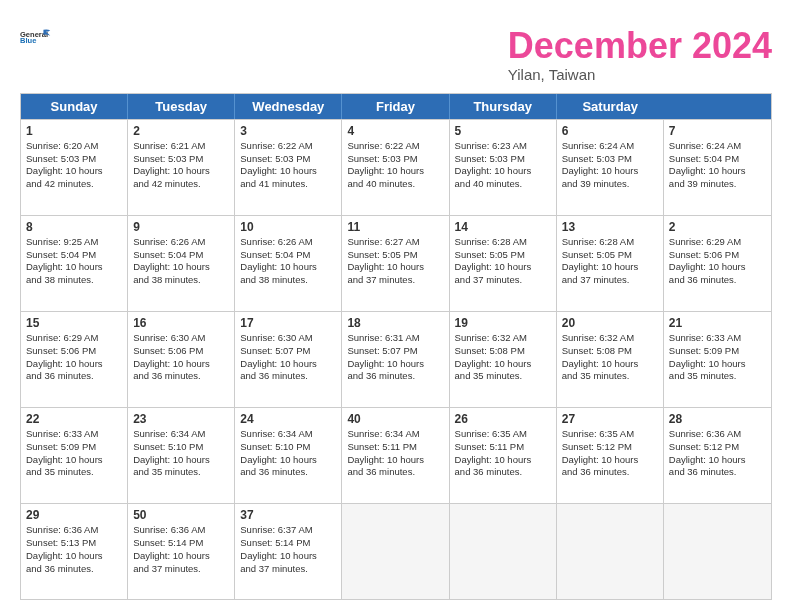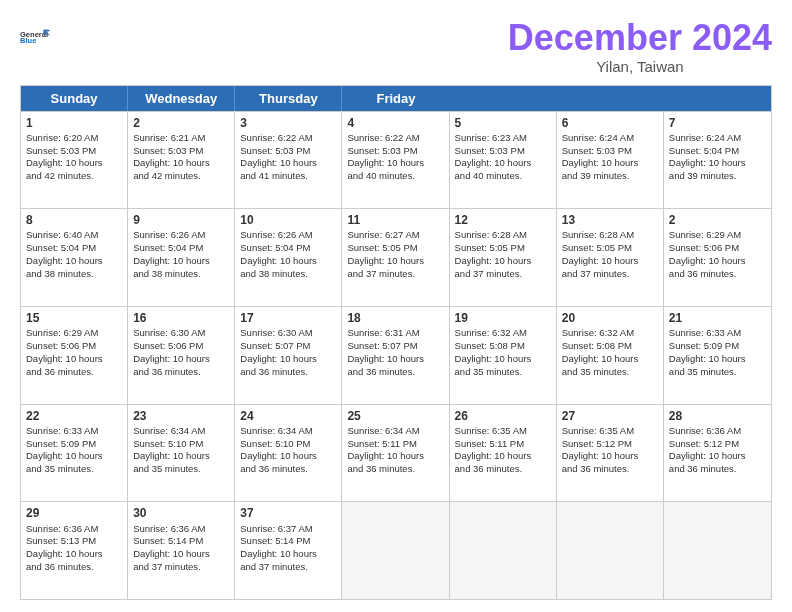--- a/index.html
+++ b/index.html
@@ -27,27 +27,28 @@
       display: flex;
       flex-direction: column;
       align-items: flex-start;
     }
     .title-block {
       text-align: right;
     }
     .month-title {
       font-size: 36px;
       font-weight: bold;
-      color: #8b5cf6;
+      color: #ec4899;
       line-height: 1.1;
+      margin-top: 8px;
     }
     .subtitle {
       font-size: 15px;
       color: #555;
-      text-align: center;
+      text-align: left;
     }
     .calendar {
       flex: 1;
       display: flex;
       flex-direction: column;
       border: 1px solid #ccc;
     }
     .cal-header {
       display: grid;
       grid-template-columns: repeat(7, 1fr);
@@ -113,23 +114,25 @@
   </div>
     <div class="title-block">
       <div class="month-title">December 2024</div>
       <div class="subtitle">Yilan, Taiwan</div>
     </div>
   </div>
 
   <div class="calendar">
     <div class="cal-header">
     <div class="cal-header-cell">Sunday</div>
+        <div class="cal-header-cell">Tuesday</div>
         <div class="cal-header-cell">Wednesday</div>
+        <div class="cal-header-cell">Friday</div>
         <div class="cal-header-cell">Thursday</div>
-        <div class="cal-header-cell">Friday</div>
+        <div class="cal-header-cell">Saturday</div>
       </div>
     <div class="cal-body">
     <div class="cal-row">
           <div class="cal-cell">
             <span class="day-num">1</span>
             <div>Sunrise: 6:20 AM</div>
             <div>Sunset: 5:03 PM</div>
             <div>Daylight: 10 hours</div>
             <div>and 42 minutes.</div>
           </div>
@@ -172,21 +175,21 @@
             <span class="day-num">7</span>
             <div>Sunrise: 6:24 AM</div>
             <div>Sunset: 5:04 PM</div>
             <div>Daylight: 10 hours</div>
             <div>and 39 minutes.</div>
           </div>
         </div>
         <div class="cal-row">
           <div class="cal-cell">
             <span class="day-num">8</span>
-            <div>Sunrise: 6:40 AM</div>
+            <div>Sunrise: 9:25 AM</div>
             <div>Sunset: 5:04 PM</div>
             <div>Daylight: 10 hours</div>
             <div>and 38 minutes.</div>
           </div>
           <div class="cal-cell">
             <span class="day-num">9</span>
             <div>Sunrise: 6:26 AM</div>
             <div>Sunset: 5:04 PM</div>
             <div>Daylight: 10 hours</div>
             <div>and 38 minutes.</div>
@@ -199,21 +202,21 @@
             <div>and 38 minutes.</div>
           </div>
           <div class="cal-cell">
             <span class="day-num">11</span>
             <div>Sunrise: 6:27 AM</div>
             <div>Sunset: 5:05 PM</div>
             <div>Daylight: 10 hours</div>
             <div>and 37 minutes.</div>
           </div>
           <div class="cal-cell">
-            <span class="day-num">12</span>
+            <span class="day-num">14</span>
             <div>Sunrise: 6:28 AM</div>
             <div>Sunset: 5:05 PM</div>
             <div>Daylight: 10 hours</div>
             <div>and 37 minutes.</div>
           </div>
           <div class="cal-cell">
             <span class="day-num">13</span>
             <div>Sunrise: 6:28 AM</div>
             <div>Sunset: 5:05 PM</div>
             <div>Daylight: 10 hours</div>
@@ -294,21 +297,21 @@
             <div>and 35 minutes.</div>
           </div>
           <div class="cal-cell">
             <span class="day-num">24</span>
             <div>Sunrise: 6:34 AM</div>
             <div>Sunset: 5:10 PM</div>
             <div>Daylight: 10 hours</div>
             <div>and 36 minutes.</div>
           </div>
           <div class="cal-cell">
-            <span class="day-num">25</span>
+            <span class="day-num">40</span>
             <div>Sunrise: 6:34 AM</div>
             <div>Sunset: 5:11 PM</div>
             <div>Daylight: 10 hours</div>
             <div>and 36 minutes.</div>
           </div>
           <div class="cal-cell">
             <span class="day-num">26</span>
             <div>Sunrise: 6:35 AM</div>
             <div>Sunset: 5:11 PM</div>
             <div>Daylight: 10 hours</div>
@@ -331,21 +334,21 @@
         </div>
         <div class="cal-row">
           <div class="cal-cell">
             <span class="day-num">29</span>
             <div>Sunrise: 6:36 AM</div>
             <div>Sunset: 5:13 PM</div>
             <div>Daylight: 10 hours</div>
             <div>and 36 minutes.</div>
           </div>
           <div class="cal-cell">
-            <span class="day-num">30</span>
+            <span class="day-num">50</span>
             <div>Sunrise: 6:36 AM</div>
             <div>Sunset: 5:14 PM</div>
             <div>Daylight: 10 hours</div>
             <div>and 37 minutes.</div>
           </div>
           <div class="cal-cell">
             <span class="day-num">37</span>
             <div>Sunrise: 6:37 AM</div>
             <div>Sunset: 5:14 PM</div>
             <div>Daylight: 10 hours</div>

